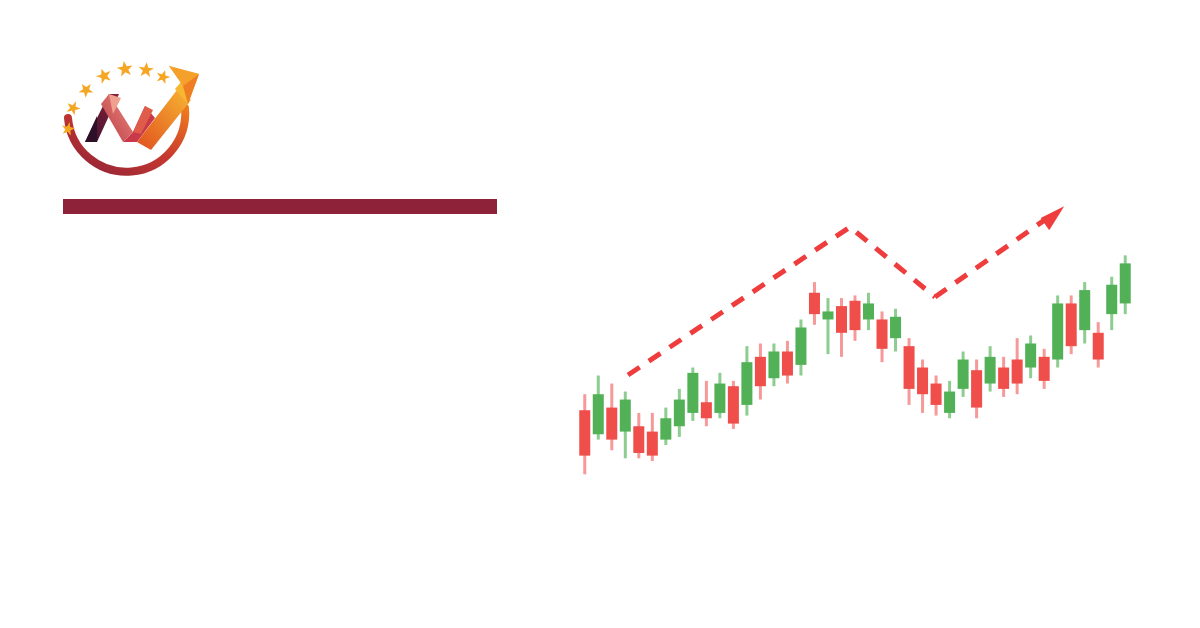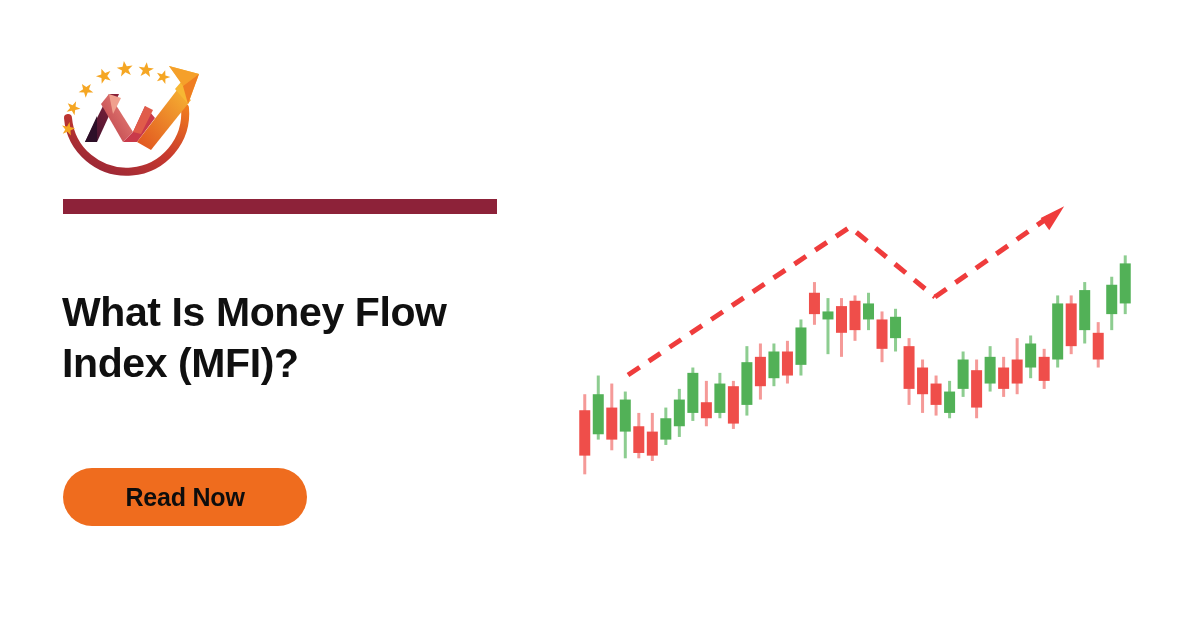--- a/index.html
+++ b/index.html
@@ -161,23 +161,21 @@
           <path d="M80 96 L120 44 L134 54 L94 104 Z" fill="url(#arrGrad)"></path>
           <path d="M112 20 L142 28 L131 58 L118 43 L124 36 Z" fill="#f7b733"></path>
           <path d="M112 20 L142 28 L126 40 Z" fill="#f5a02a"></path>
           <path d="M126 40 L142 28 L131 58 Z" fill="#ef7d22"></path>
         </g>
       </svg>
     </div>
 
     <div class="divider-bar"></div>
 
-    <h1 class="headline">What Is Money Flow Index (MFI)?</h1>
-
-    <button class="cta-button">Read Now</button>
+
   </div>
 
   <div class="chart-wrap">
     <svg id="chart-svg" width="640" height="628" viewBox="0 0 640 628">
       <g id="candles-layer">
           <g>
             <rect x="23.26" y="394.22" width="3" height="80.10" fill="#f59a98"></rect>
             <rect x="19.26" y="410.24" width="11" height="45.39" fill="#ef4e4a"></rect>
           </g>
           <g>

